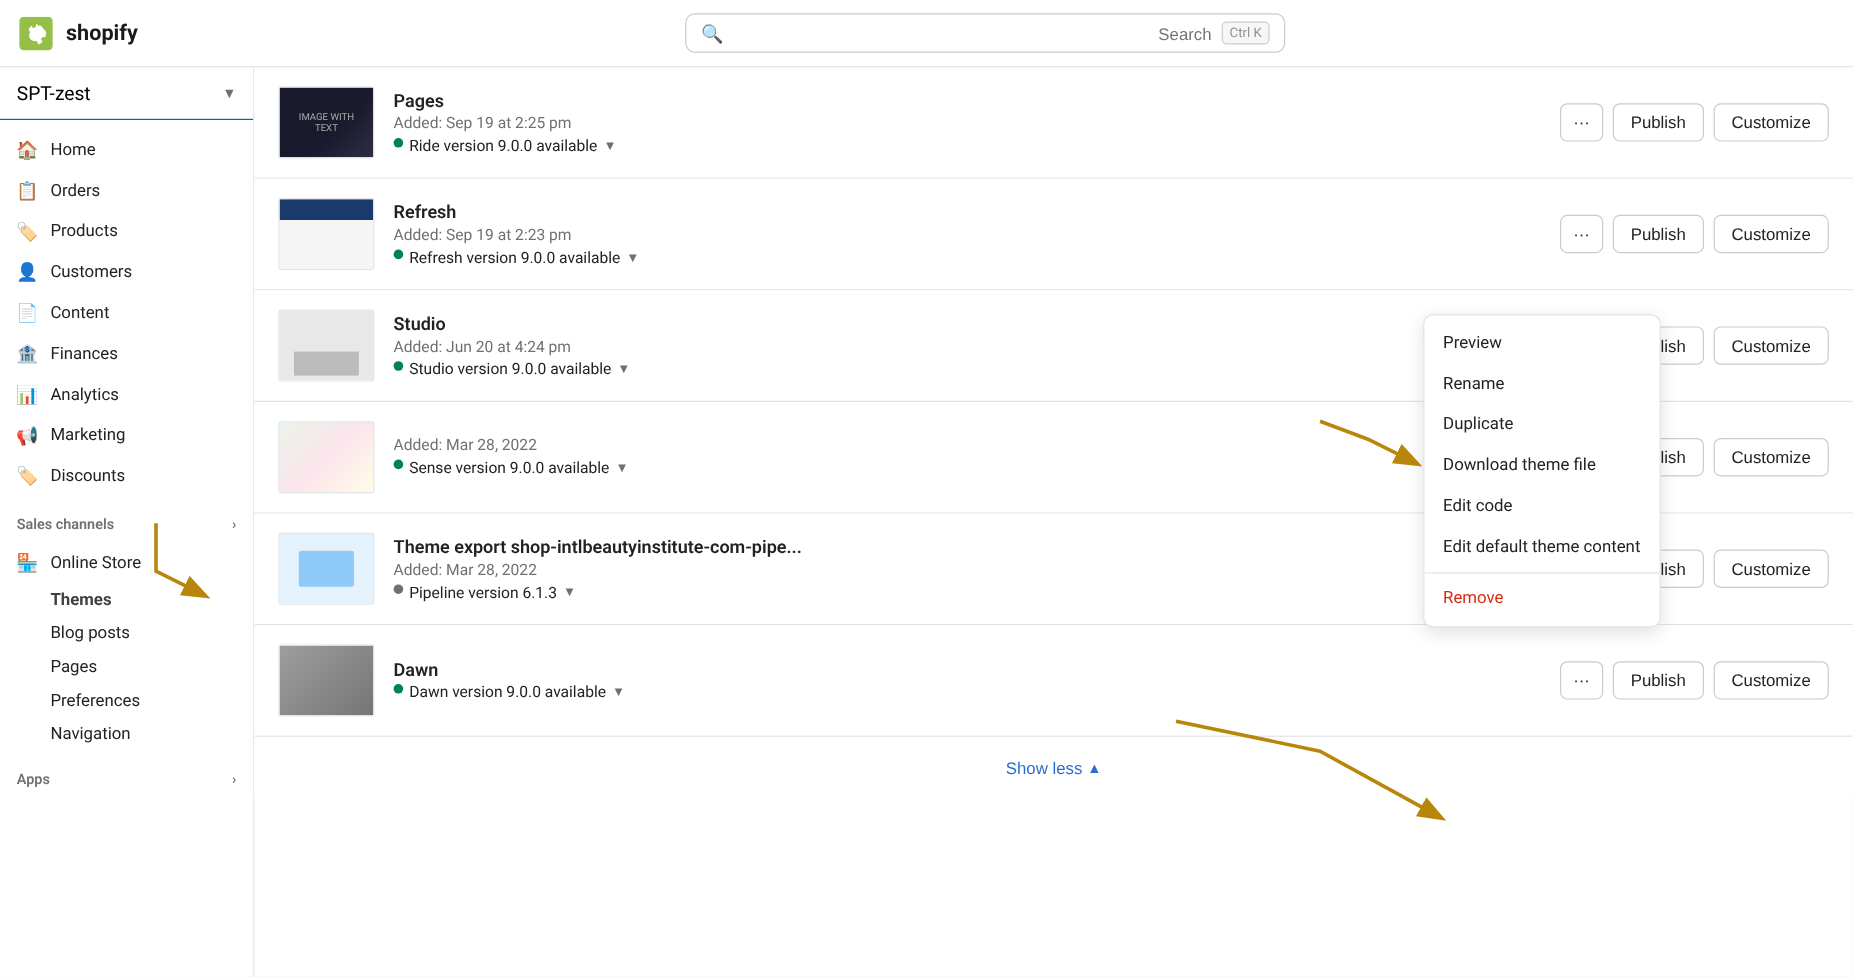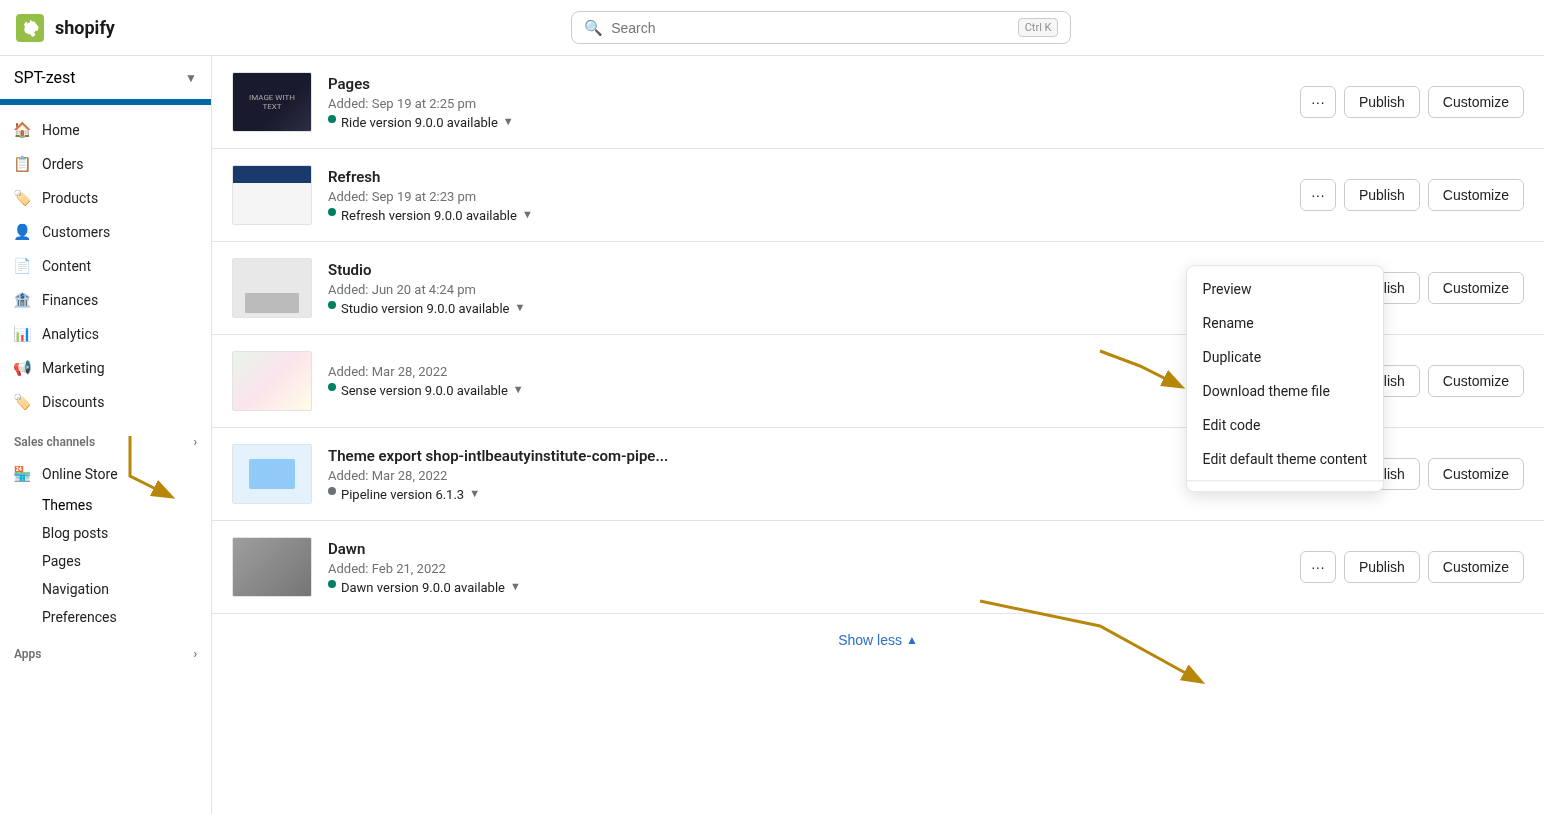--- a/index.html
+++ b/index.html
@@ -3,37 +3,37 @@
   <meta charset="utf-8">
   <style>
     * { box-sizing: border-box; margin: 0; padding: 0; }
     body { font-family: -apple-system, BlinkMacSystemFont, 'Segoe UI', Roboto, sans-serif; background: #f6f6f7; display: flex; flex-direction: column; height: 100vh; overflow: hidden; }
 
     
     .topbar { background: #fff; height: 56px; display: flex; align-items: center; padding: 0 16px; border-bottom: 1px solid #e1e3e5; position: fixed; top: 0; left: 0; right: 0; z-index: 100; }
     .shopify-logo { display: flex; align-items: center; gap: 11px; font-weight: 700; font-size: 18px; color: #1a1a1a; }
     .logo-icon { width: 28px; height: 28px; }
     .search-bar { margin-left: auto; margin-right: auto; width: 500px; display: flex; align-items: center; border: 1px solid #c9cccf; border-radius: 8px; padding: 6px 12px; background: #fff; gap: 8px; }
-    .search-bar input { border: none; outline: none; flex: 1; font-size: 14px; color: #6d7175; background: transparent; }
+    .search-bar input { border: none; outline: none; flex: 1; font-size: 14px; color: #6d7175; background: transparent; text-align: right; }
     .search-kbd { font-size: 11px; color: #8c9196; background: #f6f6f7; border: 1px solid #c9cccf; border-radius: 4px; padding: 2px 6px; }
 
     
     .layout { display: flex; margin-top: 56px; height: calc(100vh - 56px); }
 
     
     .sidebar { width: 212px; background: #fff; border-right: 1px solid #e1e3e5; display: flex; flex-direction: column; overflow-y: auto; flex-shrink: 0; }
-    .store-selector { display: flex; align-items: center; justify-content: space-between; padding: 12px 14px; border-bottom: 6px solid #0369a1; cursor: pointer; }
+    .store-selector { display: flex; align-items: center; justify-content: space-between; padding: 12px 14px; border-bottom: 1px solid #0369a1; cursor: pointer; }
     .chevron-icon { color: #6d7175; font-size: 12px; }
     .nav-section { padding: 8px 0; }
     .nav-item { display: flex; align-items: center; gap: 10px; padding: 8px 14px; cursor: pointer; font-size: 14px; color: #202223; text-decoration: none; }
     .nav-item .nav-icon { width: 18px; height: 18px; display: flex; align-items: center; justify-content: center; flex-shrink: 0; font-size: 15px; }
     .nav-section-header { display: flex; align-items: center; justify-content: space-between; padding: 8px 14px; font-size: 12px; font-weight: 600; color: #6d7175; text-transform: none; cursor: pointer; }
     .sub-nav { padding-left: 28px; }
     .sub-nav-item { display: block; padding: 6px 14px; font-size: 14px; color: #202223; cursor: pointer; }
-    .sub-nav-item.active { color: #000000; font-weight: 400; }
+    .sub-nav-item.active { color: #404040; font-weight: 700; }
 
     
     .main { flex: 1; overflow-y: auto; padding: 0; background: #f6f6f7; }
     .content-area { background: #fff; margin: 0; min-height: 100%; }
 
     
     .theme-row { display: flex; align-items: center; padding: 16px 20px; border-bottom: 1px solid #e1e3e5; background: #fff; position: relative; gap: 16px; }
     .theme-thumbnail { width: 80px; height: 60px; border-radius: 2px; overflow: hidden; flex-shrink: 0; border: 1px solid #e1e3e5; display: flex; align-items: center; justify-content: center; font-size: 10px; color: #8c9196; }
     .thumb-ride { background: linear-gradient(135deg, #1a1a2e 60%, #2d2d44 100%); color: #fff; font-size: 9px; text-align: center; padding: 4px; }
     .thumb-refresh { background: linear-gradient(135deg, #1a3a6b 0%, #f5f5f5 60%); }
@@ -134,22 +134,22 @@
       <span style="font-size:12px; color:#6d7175;">›</span>
     </div>
     <div class="nav-item" style="padding-left:14px;">
       <span class="nav-icon">🏪</span>
       <span>Online Store</span>
     </div>
     <div class="sub-nav">
       <div class="sub-nav-item active">Themes</div>
       <div class="sub-nav-item">Blog posts</div>
       <div class="sub-nav-item">Pages</div>
+      <div class="sub-nav-item">Preferences</div>
       <div class="sub-nav-item">Navigation</div>
-      <div class="sub-nav-item">Preferences</div>
     </div>
 
     <div class="nav-section-header" style="margin-top:8px;">
       <span>Apps</span>
       <span style="font-size:12px; color:#6d7175;">›</span>
     </div>
   </div>
 
   <div class="main">
     <div class="content-area">
@@ -212,20 +212,21 @@
         <div class="theme-actions">
 
           <div class="dropdown-menu" style="right:160px; top:50%; transform:translateY(-10%);">
             <div class="dropdown-item">Preview</div>
             <div class="dropdown-item">Rename</div>
             <div class="dropdown-item">Duplicate</div>
             <div class="dropdown-item">Download theme file</div>
             <div class="dropdown-item">Edit code</div>
             <div class="dropdown-item">Edit default theme content</div>
             <div class="dropdown-divider"></div>
+            <div class="dropdown-item danger">Remove</div>
           </div>
           <button class="btn">Publish</button>
           <button class="btn">Customize</button>
         </div>
       </div>
 
       <div class="theme-row">
         <div class="theme-thumbnail thumb-sense"></div>
         <div class="theme-info">
           <div class="theme-added">Added: Mar 28, 2022</div>
@@ -261,21 +262,20 @@
           <button class="btn-more">···</button>
           <button class="btn">Publish</button>
           <button class="btn">Customize</button>
         </div>
       </div>
 
       <div class="theme-row">
         <div class="theme-thumbnail thumb-dawn"></div>
         <div class="theme-info">
           <div class="theme-name">Dawn</div>
-          <div class="theme-added">Added: Feb 21, 2022</div>
           <div class="theme-version">
             <span class="version-dot"></span>
             <span>Dawn version 9.0.0 available</span>
             <span class="version-chevron">▼</span>
           </div>
         </div>
         <div class="theme-actions">
           <button class="btn-more">···</button>
           <button class="btn">Publish</button>
           <button class="btn">Customize</button>

